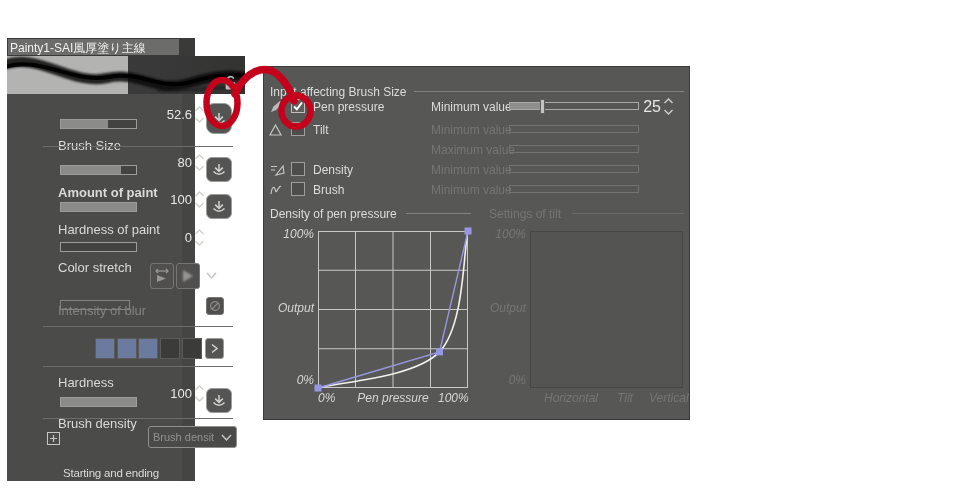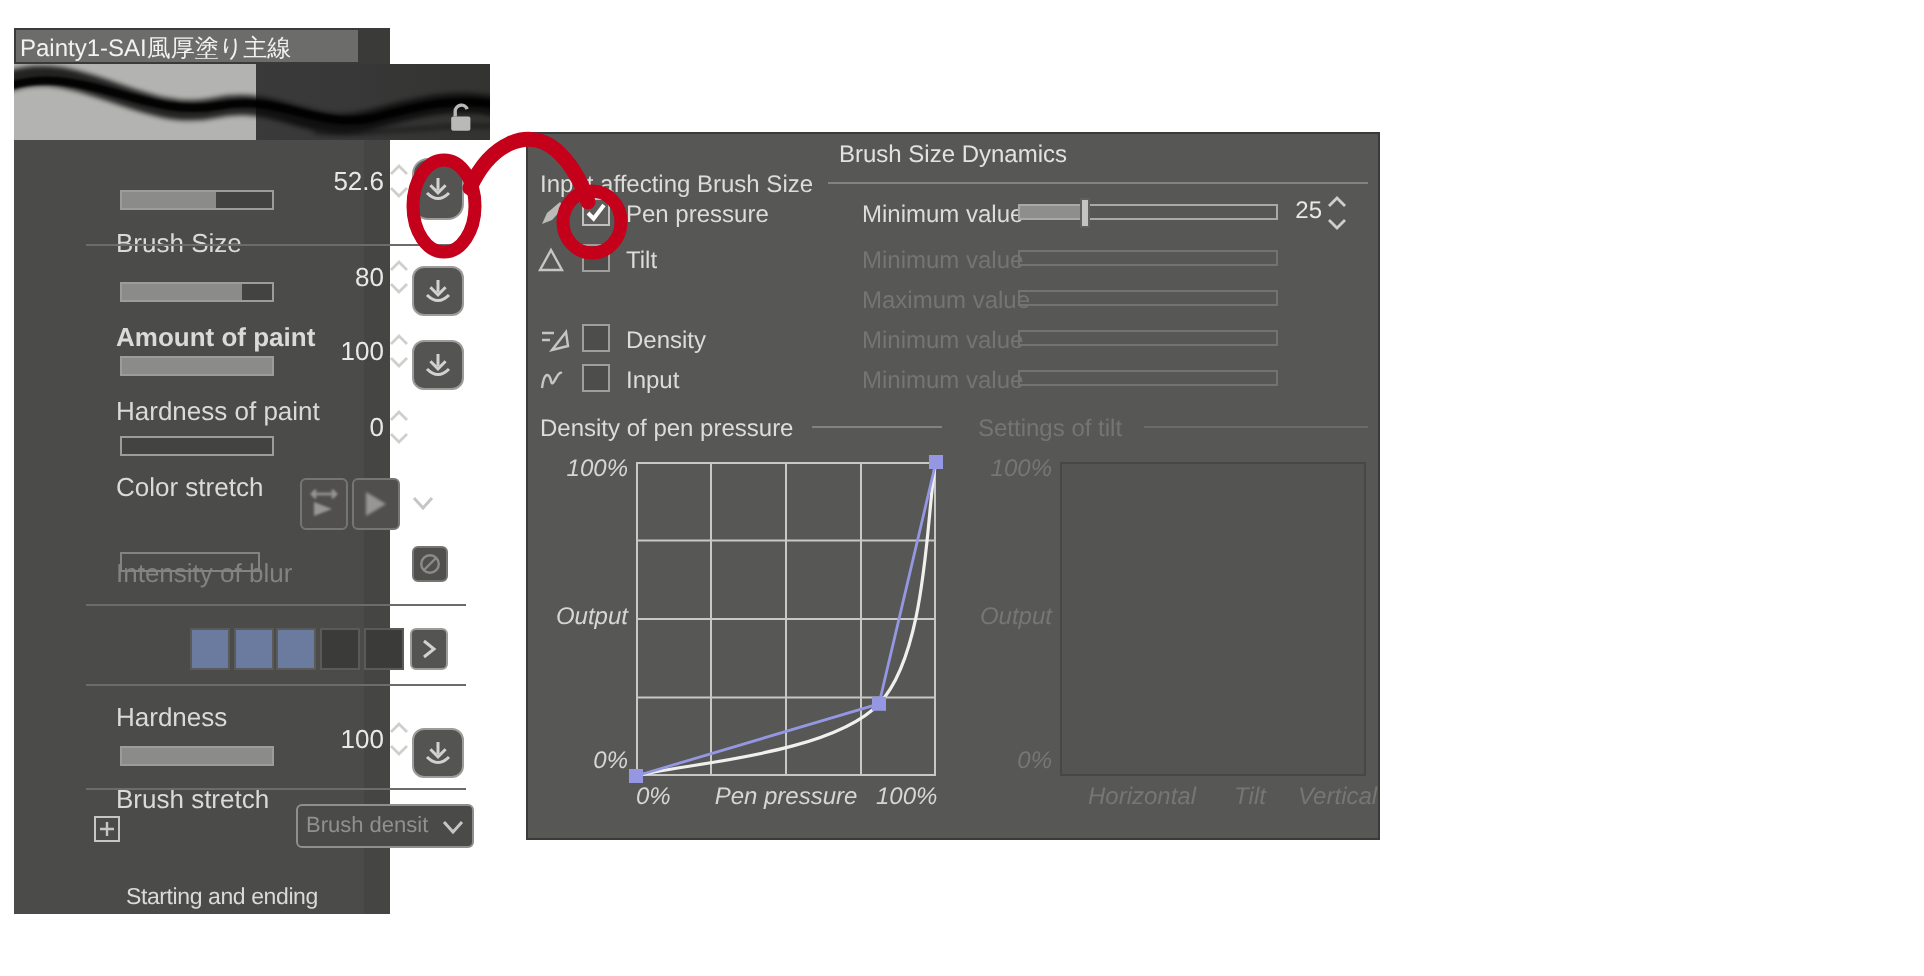--- a/index.html
+++ b/index.html
@@ -1,19 +1,19 @@
 <!DOCTYPE html>
 <html><head>
 <meta charset="utf-8">
 <style>
   html,body{margin:0;padding:0;background:#ffffff;font-family:"Liberation Sans",sans-serif;}
   #stage{position:relative;width:962px;height:488px;overflow:hidden;background:#ffffff;}
   .abs{position:absolute;}
   
-  #panel{left:7px;top:14px;width:188px;height:443px;background:#4b4b49;}
+  #panel{left:7px;top:38px;width:188px;height:443px;background:#4b4b49;}
   #panel .gutter{right:0;top:0;width:13px;height:100%;background:#454543;}
   #panel .header{left:0;top:0;width:100%;height:18px;background:#3a3a38;}
   #panel .title-sel{left:1px;top:1px;width:171px;height:16px;background:#6c6c6a;}
   .panel-title{left:3px;top:2px;font-size:12px;color:#f2f2f0;white-space:nowrap;}
   #preview{left:0;top:18px;width:238px;height:38px;background:linear-gradient(90deg,#3e3e3c 0%,#39393a 60%,#333331 100%);overflow:hidden;}
   #preview .lightpatch{left:0;top:0;width:121px;height:38px;background:#b3b3b1;}
   .rowlabel{font-size:13px;color:#dadad8;white-space:nowrap;margin-top:36px;}
   .rowlabel.dim{color:#83837f;}
   .minibar{height:8px;border:1px solid #9c9c9a;background:#434341;}
   .minibar i{display:block;height:100%;background:#8b8b89;}
@@ -183,21 +183,21 @@
     <div class="abs swatch" style="left: 131px; top: 300px; background: rgb(107, 123, 160);"></div>
     <div class="abs swatch" style="left: 153px; top: 300px; background: rgb(59, 59, 57);"></div>
     <div class="abs swatch" style="left: 175px; top: 300px; background: rgb(59, 59, 57);"></div>
     <div class="abs chevbtn" style="left:198px;top:300px;width:19px;height:21px;">
       <svg width="9" height="11" viewBox="0 0 9 11">
           <polyline points="2,1.5 7,5.5 2,9.5" fill="none" stroke="#d2d2d0" stroke-width="1.5"></polyline>
         </svg>
     </div>
     <div class="abs sep" style="top:328px;"></div>
 
-    <div class="abs rowlabel" style="left:51px;top:342px;">Brush stretch</div>
+    <div class="abs rowlabel" style="left:51px;top:342px;">Brush density</div>
     <div class="abs minibar" style="left:53px;top:359px;width:75px;">
         <i style="width: 100%;"></i>
       </div>
     <div class="abs val" style="left:135px;top:348px;width:50px;">100</div>
     <div class="abs spin" style="left:187px;top:347px;">
       <svg width="11" height="7" viewBox="0 0 11 7">
           <polyline points="1.5,5 5.5,1 9.5,5" fill="none" stroke="#cfcfcd" stroke-width="1.4"></polyline>
         </svg>
       <svg width="11" height="7" viewBox="0 0 11 7">
           <polyline points="1.5,2 5.5,6 9.5,2" fill="none" stroke="#cfcfcd" stroke-width="1.4"></polyline>
@@ -219,21 +219,20 @@
     <div class="abs rowlabel" style="left:56px;top:393px;font-size:11.5px;letter-spacing:-0.2px;">Starting and ending</div>
     <div class="abs dropdown" style="left:141px;top:388px;width:89px;height:22px;">
       <span class="ddtext">Brush densit</span>
       <svg width="13" height="10" viewBox="0 0 13 10" style="margin-right:3px;">
           <polyline points="2,3 6.5,8 11,3" fill="none" stroke="#c6c6c4" stroke-width="1.5"></polyline>
         </svg>
     </div>
   </div>
 
   <div id="popup" class="abs">
-    <div class="abs pp-title">Brush Size Dynamics</div>
 
     <div class="abs pp-label" style="left:6px;top:18px;">Input affecting Brush Size</div>
     <div class="abs gline" style="left:150px;top:24px;width:270px;"></div>
 
     <svg class="abs" style="left:5px;top:32px;" width="15" height="15" viewBox="0 0 15 15">
       <path d="M2 13 L4.5 7.5 L11 2 L13 4.5 L7 11 Z" fill="#c6c6c4" opacity="0.9"></path>
     </svg>
     <div class="abs cb checked" style="left:27px;top:32px;">
       <svg width="12" height="12" viewBox="0 0 12 12">
           <polyline points="2,6.5 4.8,9.3 10,2.5" fill="none" stroke="#ffffff" stroke-width="2"></polyline>
@@ -251,28 +250,28 @@
       <path d="M2 4.5 H8 M2 8 H6" stroke="#c6c6c4" stroke-width="1.2"></path>
       <polygon points="7,13 14,4 15,11" fill="none" stroke="#c6c6c4" stroke-width="1.2"></polygon>
     </svg>
     <div class="abs cb" style="left:27px;top:95px;"></div>
     <div class="abs pp-label" style="left:49px;top:96px;">Density</div>
 
     <svg class="abs" style="left:5px;top:115px;" width="16" height="15" viewBox="0 0 16 15">
       <path d="M2 12 C3 4 5.5 4 6.5 8.5 C7.5 13 9.5 3 12 4.5" fill="none" stroke="#c6c6c4" stroke-width="1.2"></path>
     </svg>
     <div class="abs cb" style="left:27px;top:115px;"></div>
-    <div class="abs pp-label" style="left:49px;top:116px;">Input</div>
+    <div class="abs pp-label" style="left:49px;top:116px;">Brush</div>
 
     <div class="abs pp-label" style="left:167px;top:33px;">Minimum value</div>
     <div class="abs slider" style="left:245px;top:35px;">
       <i class="fill" style="width: 25%;"></i>
       <i class="handle" style="left: calc(25% - 2px);"></i>
     </div>
-    <div class="abs val" style="left:370px;top:31px;width:27px;font-size:12px;">25</div>
+    <div class="abs val" style="left:370px;top:31px;width:27px;font-size:16px;">25</div>
     <div class="abs spin" style="left:399px;top:31px;">
       <svg width="11" height="7" viewBox="0 0 11 7">
           <polyline points="1.5,5 5.5,1 9.5,5" fill="none" stroke="#cfcfcd" stroke-width="1.4"></polyline>
         </svg>
       <svg width="11" height="7" viewBox="0 0 11 7">
           <polyline points="1.5,2 5.5,6 9.5,2" fill="none" stroke="#cfcfcd" stroke-width="1.4"></polyline>
         </svg>
     </div>
 
     <div class="abs pp-label dim" style="left:167px;top:56px;">Minimum value</div>

